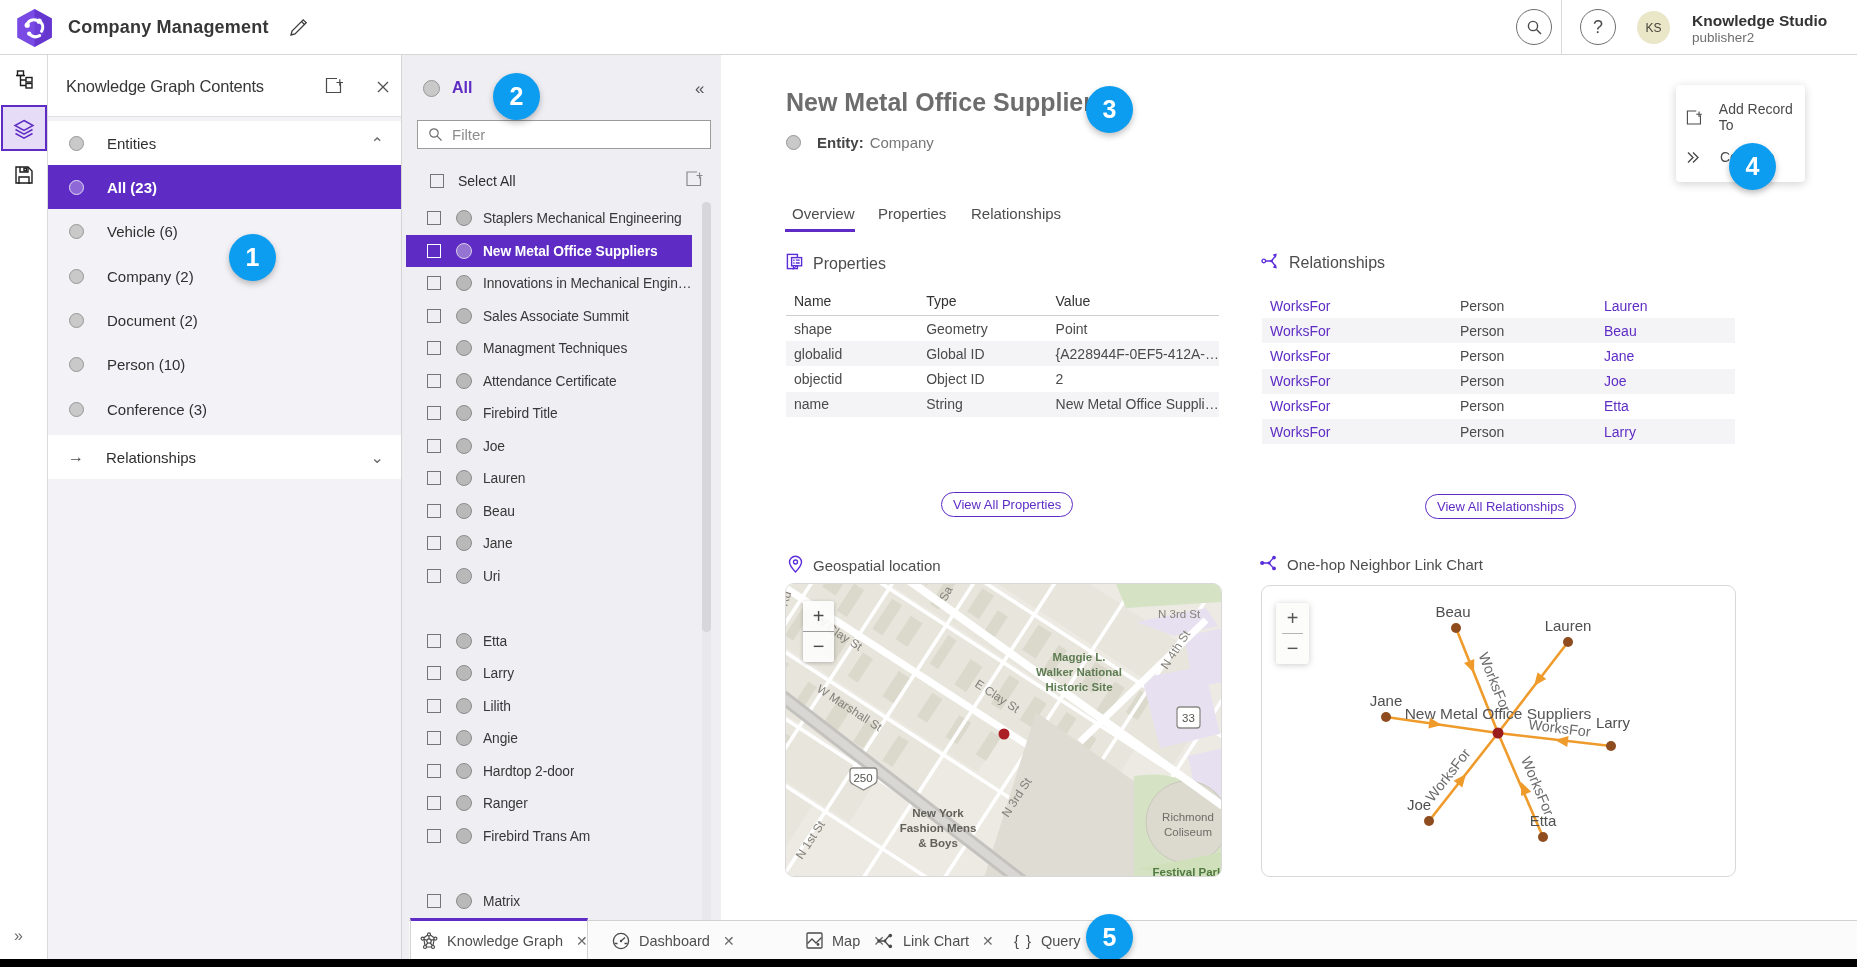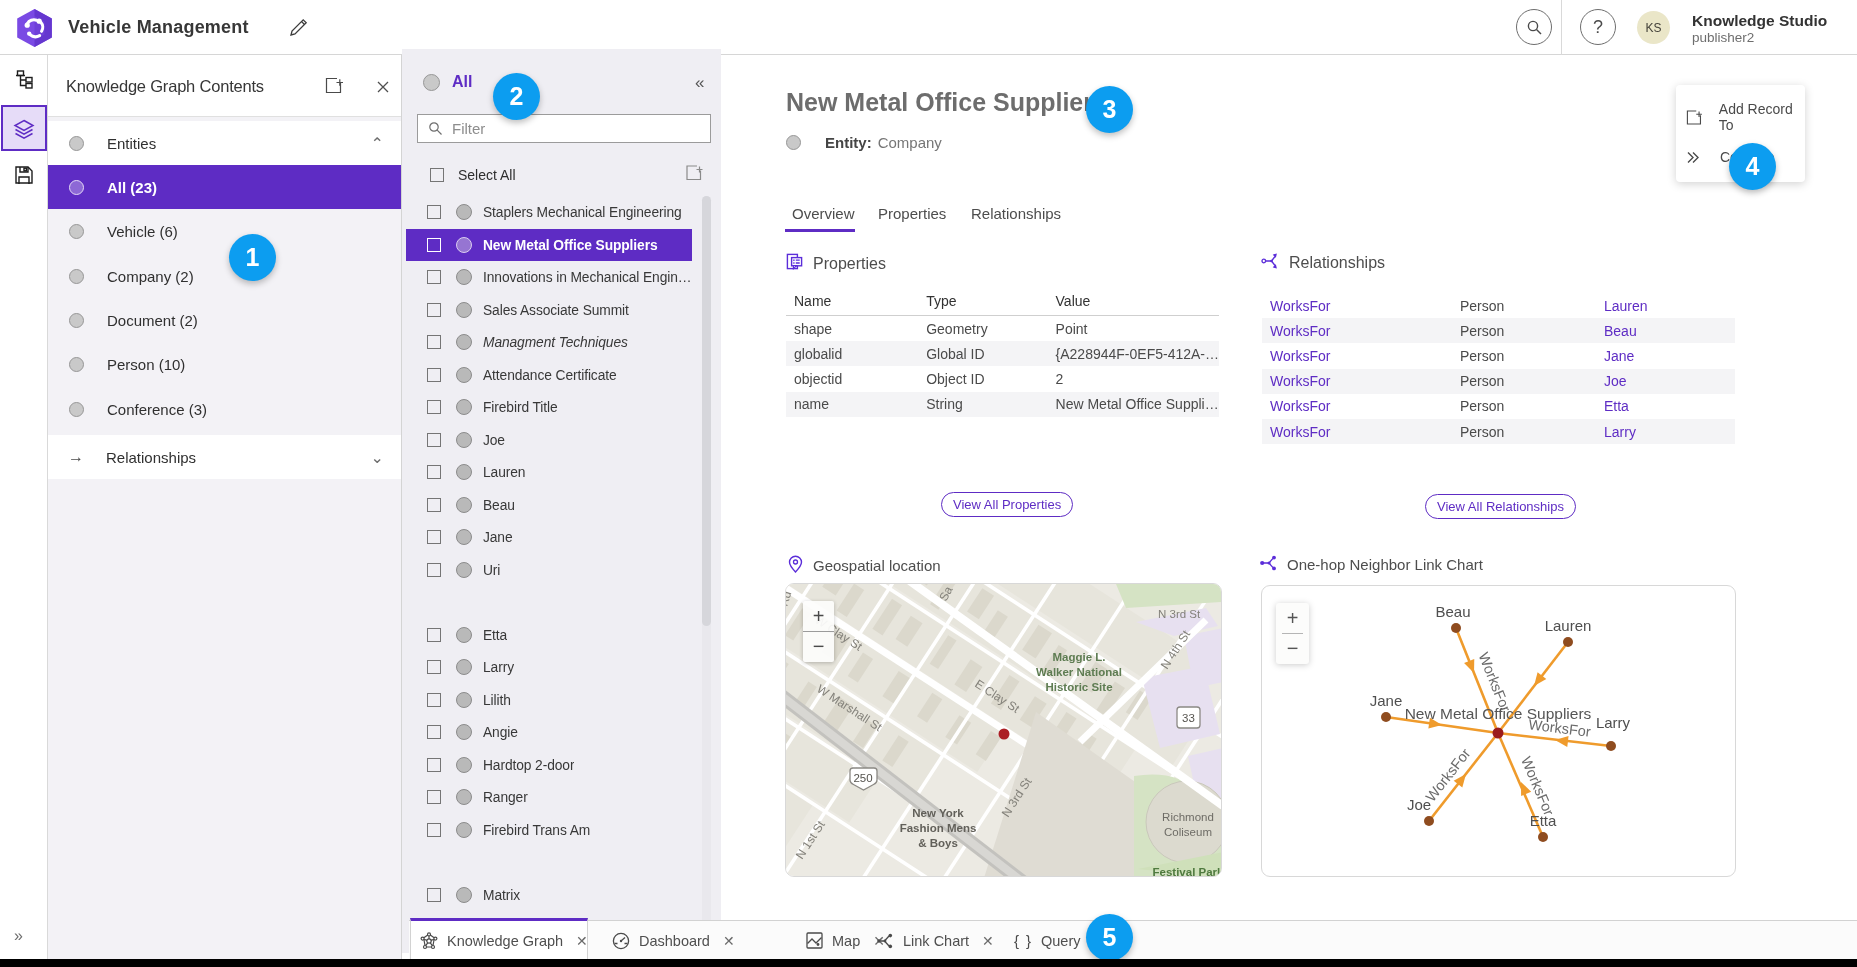--- a/index.html
+++ b/index.html
@@ -34,21 +34,21 @@
 .p1white { background:#fff; }
 .gcirc { width:15px; height:15px; border-radius:50%; background:#c9c9c9; border:1.5px solid #979797; }
 .p1row .gcirc { margin-left:21px; }
 .p1label { margin-left:23px; font-size:15px; color:#303030; }
 #p1all { background:#5e2cc4; }
 #p1all .gcirc { background:#8d68d6; border-color:#e4daf6; }
 #p1all .p1label { color:#fff; font-weight:700; }
 .caret { position:absolute; right:17px; color:#6e6e6e; }
 
 
-#p2 { left:402px; top:49px; width:319px; height:904px; background:#efeef3; }
+#p2 { left:402px; top:55px; width:319px; height:904px; background:#efeef3; }
 #p2allrow { left:21px; top:24px; display:flex; align-items:center; }
 #p2alltext { margin-left:12px; font-size:16px; font-weight:700; color:#5e2cc4; }
 #p2collapse { left:293px; top:24px; color:#555; font-size:17px; }
 #filterbox { left:15px; top:65px; width:294px; height:29px; background:#fff; border:1px solid #9b9b9b;
   display:flex; align-items:center; }
 #filterbox span { color:#8d8d8d; font-size:15px; margin-left:9px; }
 #selrow { left:15px; top:113px; width:294px; height:26px; display:flex; align-items:center; }
 #selrow .cb { margin-left:13px; }
 #selrow span { margin-left:14px; font-size:14px; color:#2e2e2e; }
 .cb { width:14px; height:14px; border:1.5px solid #757575; background:transparent; flex-shrink:0; }
@@ -60,21 +60,21 @@
 #p2sel .cb { border-color:#fff; }
 #p2sel .p2circ { background:#9675d2; border-color:#d9ccf0; }
 #p2sel .p2label { color:#fff; font-weight:700; }
 #p2scroll { left:300px; top:147px; width:9px; height:770px; background:#e9e8ed; border-radius:5px; }
 #p2thumb { left:300px; top:147px; width:9px; height:430px; background:#d6d6db; border-radius:5px; }
 
 
 #main { left:722px; top:55px; width:1135px; height:865px; background:#fff; }
 #mtitle { left:64px; top:33px; font-size:25px; font-weight:700; color:#6d6d6d; }
 #mentity { left:64px; top:79px; display:flex; align-items:center; }
-#mentity b { margin-left:24px; font-size:15px; color:#454545; }
+#mentity b { margin-left:16px; font-size:15px; color:#454545; }
 #mentity span { margin-left:6px; font-size:15px; color:#767676; }
 .tab { top:150px; font-size:15px; color:#4d4d4d; }
 #tabunderline { left:63px; top:174px; width:70px; height:3px; background:#5e2cc4; }
 .sechead { display:flex; align-items:center; font-size:16px; color:#4d4d4d; }
 table.dt { border-collapse:collapse; font-size:14px; }
 table.dt th { font-weight:400; color:#323232; text-align:left; padding:0 0 6px 8px; border-bottom:1px solid #cfcfcf; }
 table.dt td { color:#4a4a4a; padding:4.6px 0 4.6px 8px; white-space:nowrap; }
 table.dt tr.alt { background:#f4f4f6; }
 table.dt td.plink { color:#5e2cc4; }
 .pillbtn { border:1px solid #5e2cc4; border-radius:13px; height:25px; display:flex; align-items:center;
@@ -114,21 +114,21 @@
     <path d="M25.8 14.2 C28 16.5 28.3 20.5 26.6 23.3"></path>
     <path d="M24.6 27.6 C21.5 29.3 17.5 28.8 14.9 26.6"></path>
   </g>
   <g fill="#fff">
     <circle cx="12.2" cy="17.2" r="2.6"></circle>
     <circle cx="24.2" cy="13.2" r="2.6"></circle>
     <circle cx="14.2" cy="25.6" r="2.2"></circle>
   </g>
 </svg>
 </div>
-<div id="apptitle" class="abs">Vehicle Management</div>
+<div id="apptitle" class="abs">Company Management</div>
 <div id="pencil" class="abs">
 <svg width="20" height="20" viewBox="0 0 20 20">
         <g fill="none" stroke="#3c3c3c" stroke-width="1.3">
           <path d="M3 17l1-4L15.2 1.8l3 3L7 16l-4 1z"></path>
           <path d="M13.5 3.5l3 3"></path>
         </g>
       </svg>
 </div>
 <div id="hdrdivider" class="abs"></div>
 <div class="abs circbtn" style="left:1516px;">
@@ -272,21 +272,21 @@
   <div class="abs p2row" style="top:212px;">
         <div class="cb"></div>
         <div class="p2circ"></div>
         <div class="p2label">Innovations in Mechanical Engin…</div>
       </div>
   <div class="abs p2row" style="top:245px;">
         <div class="cb"></div>
         <div class="p2circ"></div>
         <div class="p2label">Sales Associate Summit</div>
       </div>
-  <div class="abs p2row" style="top:277px;font-style:italic;">
+  <div class="abs p2row" style="top:277px;">
         <div class="cb"></div>
         <div class="p2circ"></div>
         <div class="p2label">Managment Techniques</div>
       </div>
   <div class="abs p2row" style="top:310px;">
         <div class="cb"></div>
         <div class="p2circ"></div>
         <div class="p2label">Attendance Certificate</div>
       </div>
   <div class="abs p2row" style="top:342px;">

